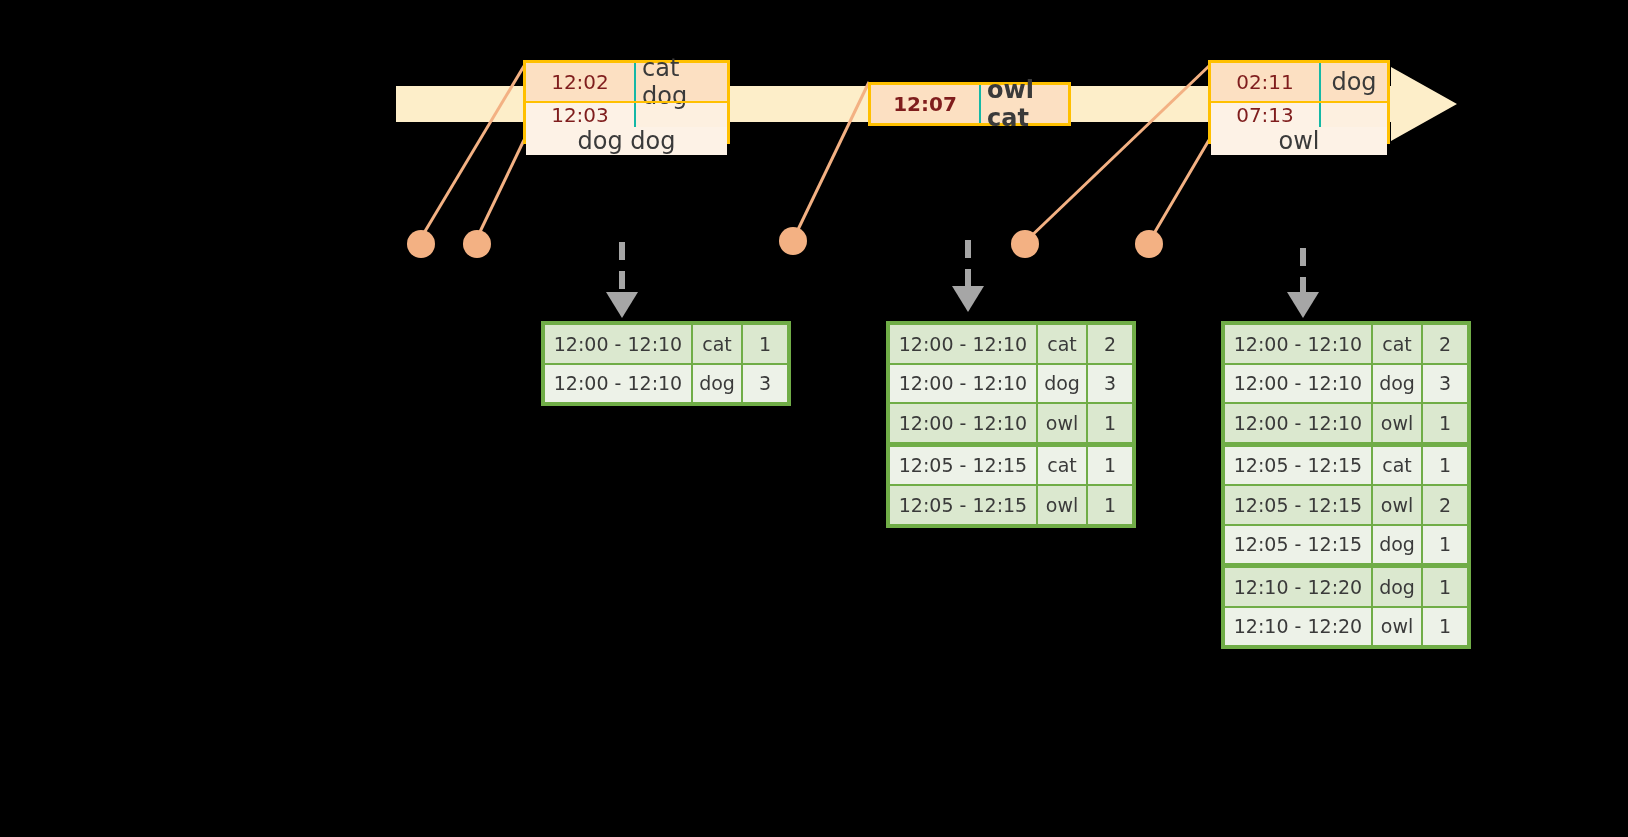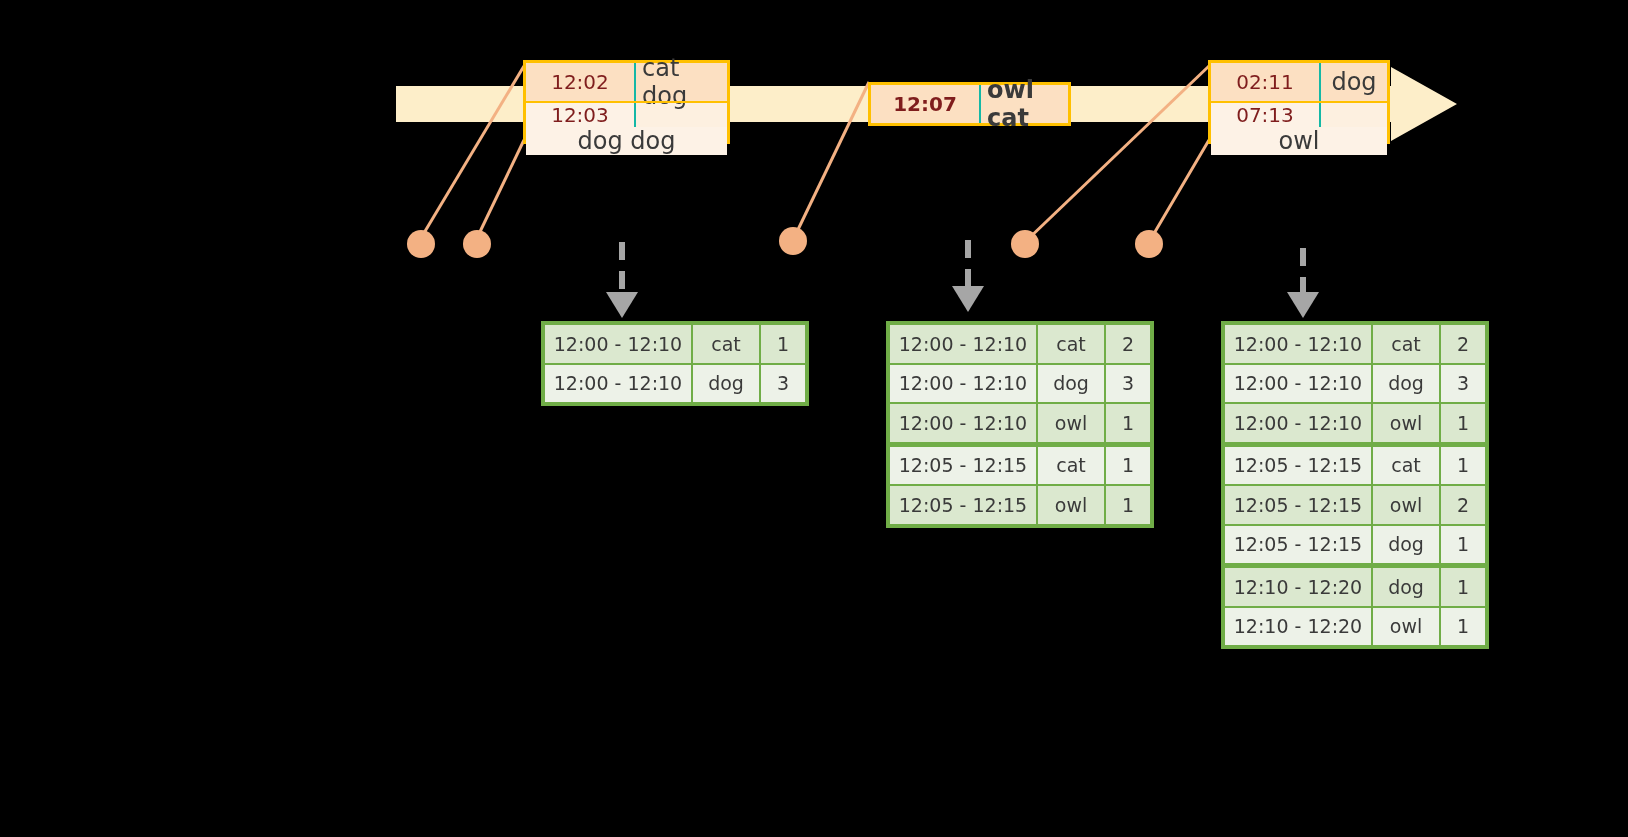--- a/index.html
+++ b/index.html
@@ -101,21 +101,21 @@
     background: #edf2e8;
   }
   .res-row.shade .cell {
     background: #dbe8cf;
   }
   .c-window {
     width: 148px;
     border-right: 2px solid #70ad47;
   }
   .c-word {
-    width: 68px;
+    width: 50px;
     border-right: 2px solid #70ad47;
   }
   .c-count {
     width: 44px;
   }
 </style>
 </head>
 <body>
 
 <div id="stage">

